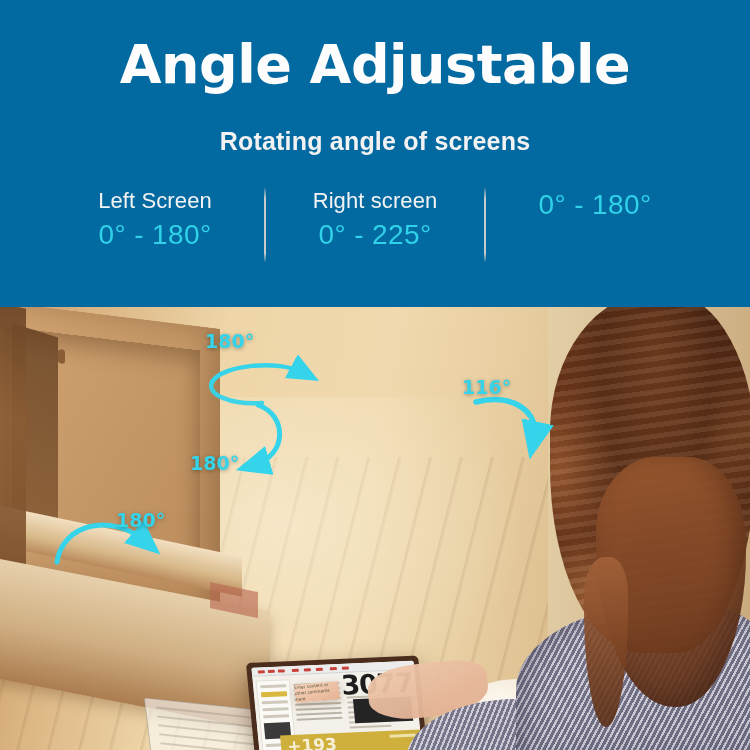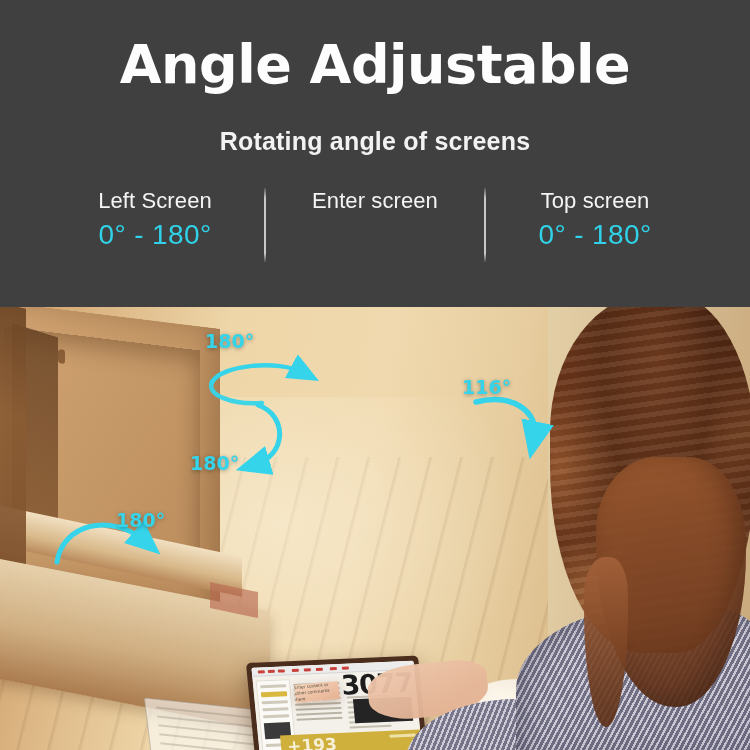--- a/index.html
+++ b/index.html
@@ -3,21 +3,21 @@
 <meta charset="utf-8">
 <style>
   * { margin:0; padding:0; box-sizing:border-box; }
   html,body { width:750px; height:750px; overflow:hidden; background:#2b2b2b;
     font-family:"Liberation Sans", sans-serif; }
 
   .page { position:relative; width:750px; height:750px; overflow:hidden; }
 
   
   .header { position:absolute; left:0; top:0; width:750px; height:307px;
-    background:#404040; overflow:hidden; }
+    background:#0369a1; overflow:hidden; }
 
   .title { position:absolute; left:0; top:33px; width:750px; text-align:center;
     font-size:54px; font-weight:700; color:#fdfdfd; letter-spacing:-0.5px;
     font-family:"DejaVu Sans","Liberation Sans",sans-serif; }
 
   .subtitle { position:absolute; left:0; top:127px; width:750px; text-align:center;
     font-size:25px; font-weight:700; color:#f2f2f2; letter-spacing:0.2px;
     font-family:"Liberation Sans",sans-serif; }
 
   .specs { position:absolute; left:0; top:186px; width:750px; height:72px;
@@ -205,27 +205,27 @@
     <div class="specs">
 
       <div class="spec-col">
         <div class="spec-name">Left Screen</div>
         <div class="spec-val">0° - 180°</div>
       </div>
 
       <div class="divider"></div>
 
       <div class="spec-col">
-        <div class="spec-name">Enter screen</div>
+        <div class="spec-name">Right screen</div>
+        <div class="spec-val">0° - 225°</div>
       </div>
 
       <div class="divider"></div>
 
       <div class="spec-col">
-        <div class="spec-name">Top screen</div>
         <div class="spec-val">0° - 180°</div>
       </div>
 
     </div>
   </div>
 
   <div class="photo">
 
     <div class="floor"></div>
     <div class="planks"></div>

